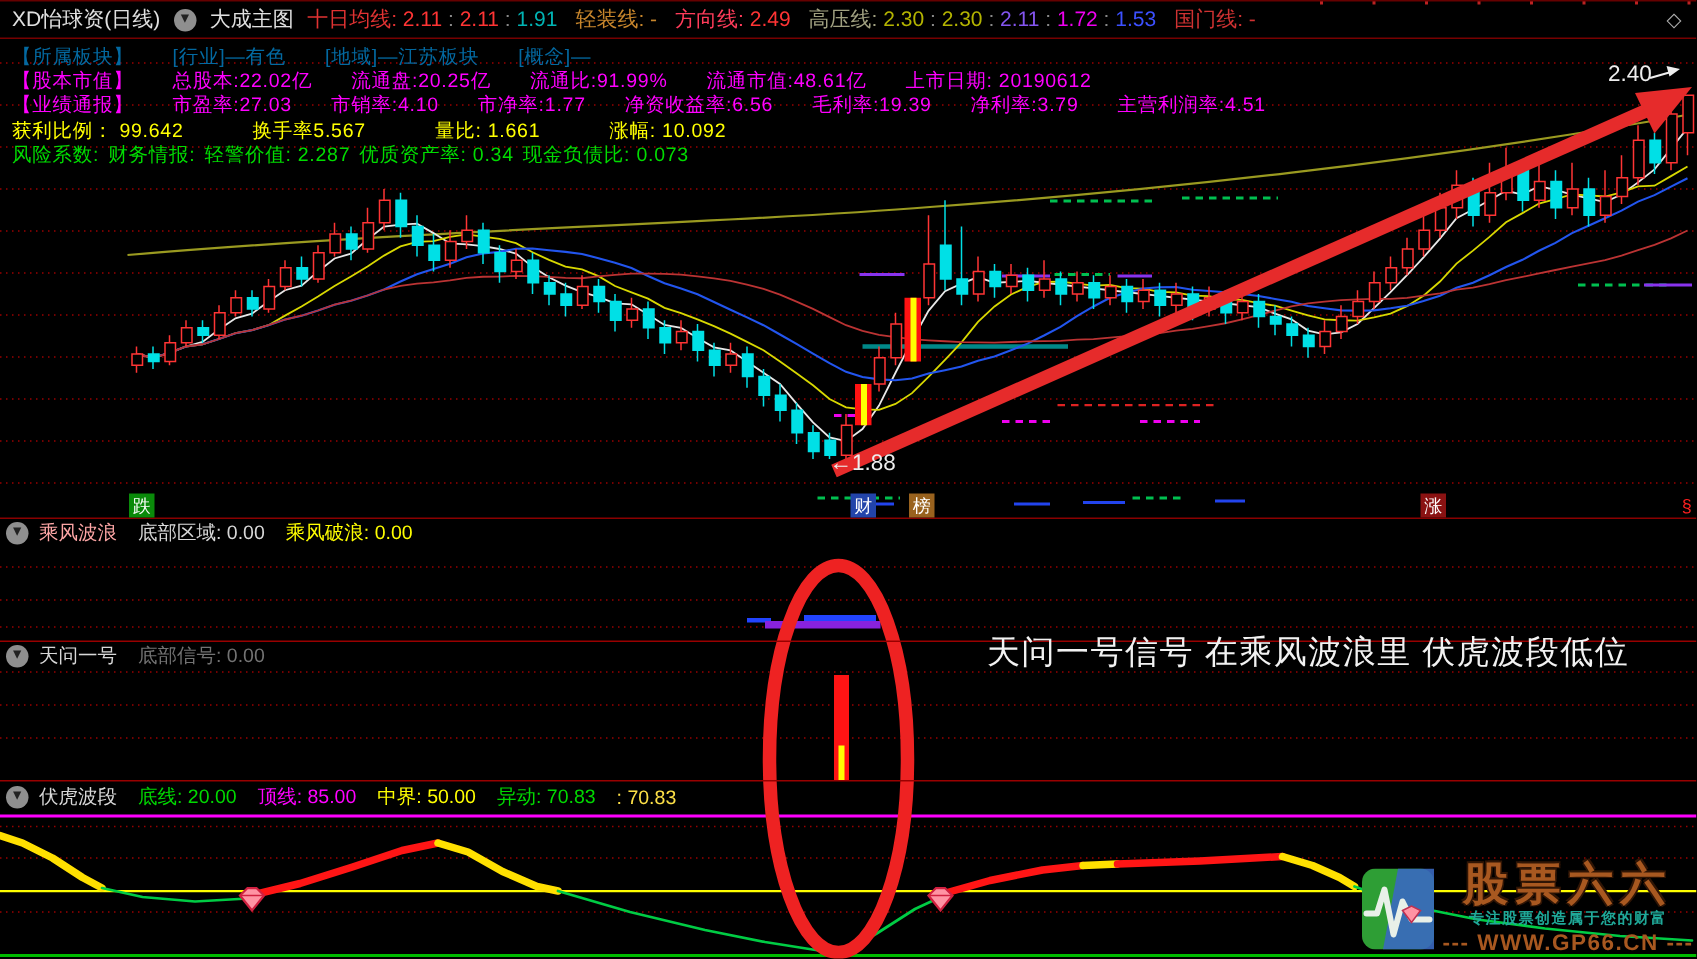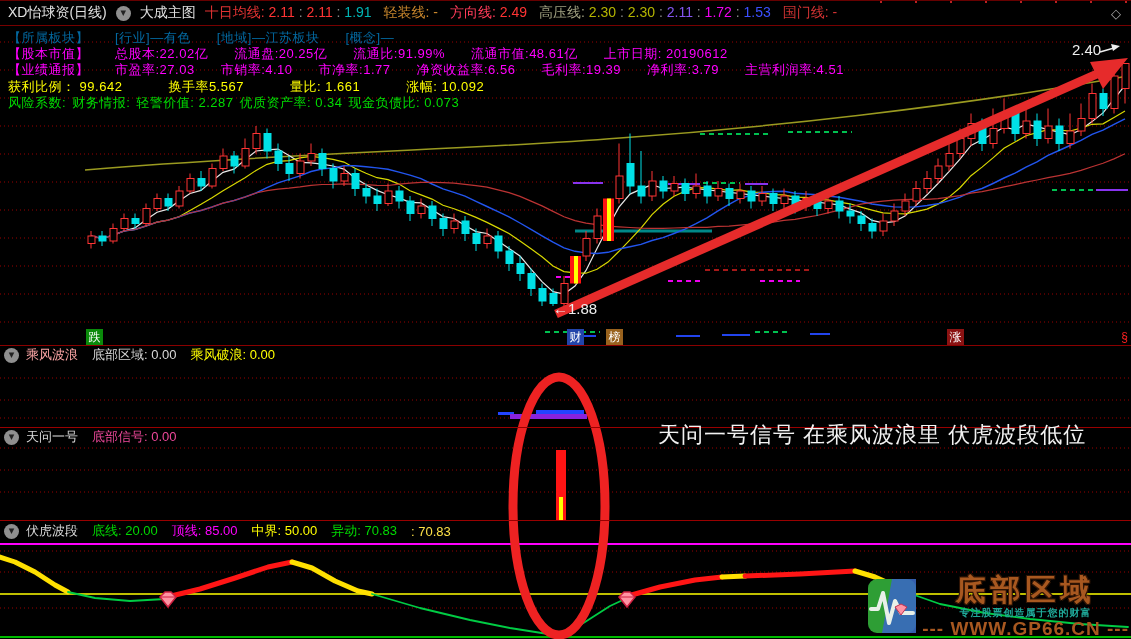--- a/index.html
+++ b/index.html
@@ -19,21 +19,21 @@
           text-align:center;color:#fff;}
   .pricelabel{position:absolute;z-index:3;color:#eee;font-size:15px;}
   .annot{position:absolute;z-index:3;color:#f2f2f2;font-size:22px;letter-spacing:1px;white-space:nowrap;}
   .diamond-top{margin-left:auto;margin-right:10px;color:#b0b0b0;font-size:13px;}
   
   .logo{position:absolute;right:2px;bottom:2px;z-index:6;display:flex;align-items:center;}
   .logo-txt{margin-left:6px;text-align:center;}
   .logo-title{font-size:30px;font-weight:bold;color:#a85820;letter-spacing:5px;line-height:30px;
       text-shadow:-1px -1px 0 #301505,1px -1px 0 #301505,-1px 1px 0 #301505,1px 1px 0 #301505;}
   .logo-tag{font-size:10px;font-weight:bold;color:#1fa898;letter-spacing:1px;line-height:15px;}
-  .logo-url{font-size:19px;font-weight:bold;color:#a85820;letter-spacing:1px;line-height:17px;}
+  .logo-url{font-size:15px;font-weight:bold;color:#a85820;letter-spacing:1px;line-height:17px;}
 </style>
 </head>
 <body>
 
 <svg id="chart-svg" width="1131" height="639" viewBox="0 0 1131 639">
     <g>
       <line x1="0" y1="42" x2="1131" y2="42" stroke="#990000" stroke-width="1" stroke-dasharray="1,3"></line>
       <line x1="0" y1="70" x2="1131" y2="70" stroke="#990000" stroke-width="1" stroke-dasharray="1,3"></line>
       <line x1="0" y1="98" x2="1131" y2="98" stroke="#990000" stroke-width="1" stroke-dasharray="1,3"></line>
       <line x1="0" y1="126" x2="1131" y2="126" stroke="#990000" stroke-width="1" stroke-dasharray="1,3"></line>
@@ -344,21 +344,21 @@
 <div id="panel-headers">
     <div class="phead" style="left: 4px; top: 346px;">
       <span class="cicon" style="margin-right: 7px;">▾</span>
       <span style="color: #fca5a5;">乘风波浪</span>
       <span style="color: rgb(216, 216, 216);">底部区域: 0.00</span>
       <span style="color: rgb(255, 255, 0);">乘风破浪: 0.00</span>
     </div>
     <div class="phead" style="left: 4px; top: 428px;">
       <span class="cicon" style="margin-right: 7px;">▾</span>
       <span style="color: rgb(216, 216, 216);">天问一号</span>
-      <span style="color: #ec4899;">底部信号: 0.00</span>
+      <span style="color: #737373;">底部信号: 0.00</span>
     </div>
     <div class="phead" style="left: 4px; top: 522px;">
       <span class="cicon" style="margin-right: 7px;">▾</span>
       <span style="color: rgb(216, 216, 216);">伏虎波段</span>
       <span style="color: rgb(0, 216, 0);">底线: 20.00</span>
       <span style="color: rgb(255, 0, 255);">顶线: 85.00</span>
       <span style="color: rgb(255, 255, 0);">中界: 50.00</span>
       <span style="color: rgb(0, 216, 0);">异动: 70.83</span>
       <span style="color: #fde047;">: 70.83</span>
     </div>
@@ -378,17 +378,17 @@
 <div class="annot" style="left:658px;top:420px;">天问一号信号 在乘风波浪里 伏虎波段低位</div>
 
 <div class="logo">
   <svg width="48" height="54" viewBox="0 0 48 54">
     <rect x="0" y="0" width="48" height="54" rx="9" fill="#2e9e35"></rect>
     <path d="M24 0 L48 0 L48 54 L14 54 Z" fill="#3a68c0" opacity="0.9"></path>
     <polyline points="3,30 10,30 15,14 21,44 27,22 33,34 45,34" fill="none" stroke="#e8f0e8" stroke-width="4" stroke-linejoin="round" stroke-linecap="round"></polyline>
     <polygon points="27,28 33,25 39,28 33,36" fill="#ff93a3" stroke="#c03050" stroke-width="1"></polygon>
   </svg>
   <div class="logo-txt">
-    <div class="logo-title">底部区域</div>
+    <div class="logo-title">股票六六</div>
     <div class="logo-tag">专注股票创造属于您的财富</div>
     <div class="logo-url">--- WWW.GP66.CN ---</div>
   </div>
 </div>
 
 </body></html>

